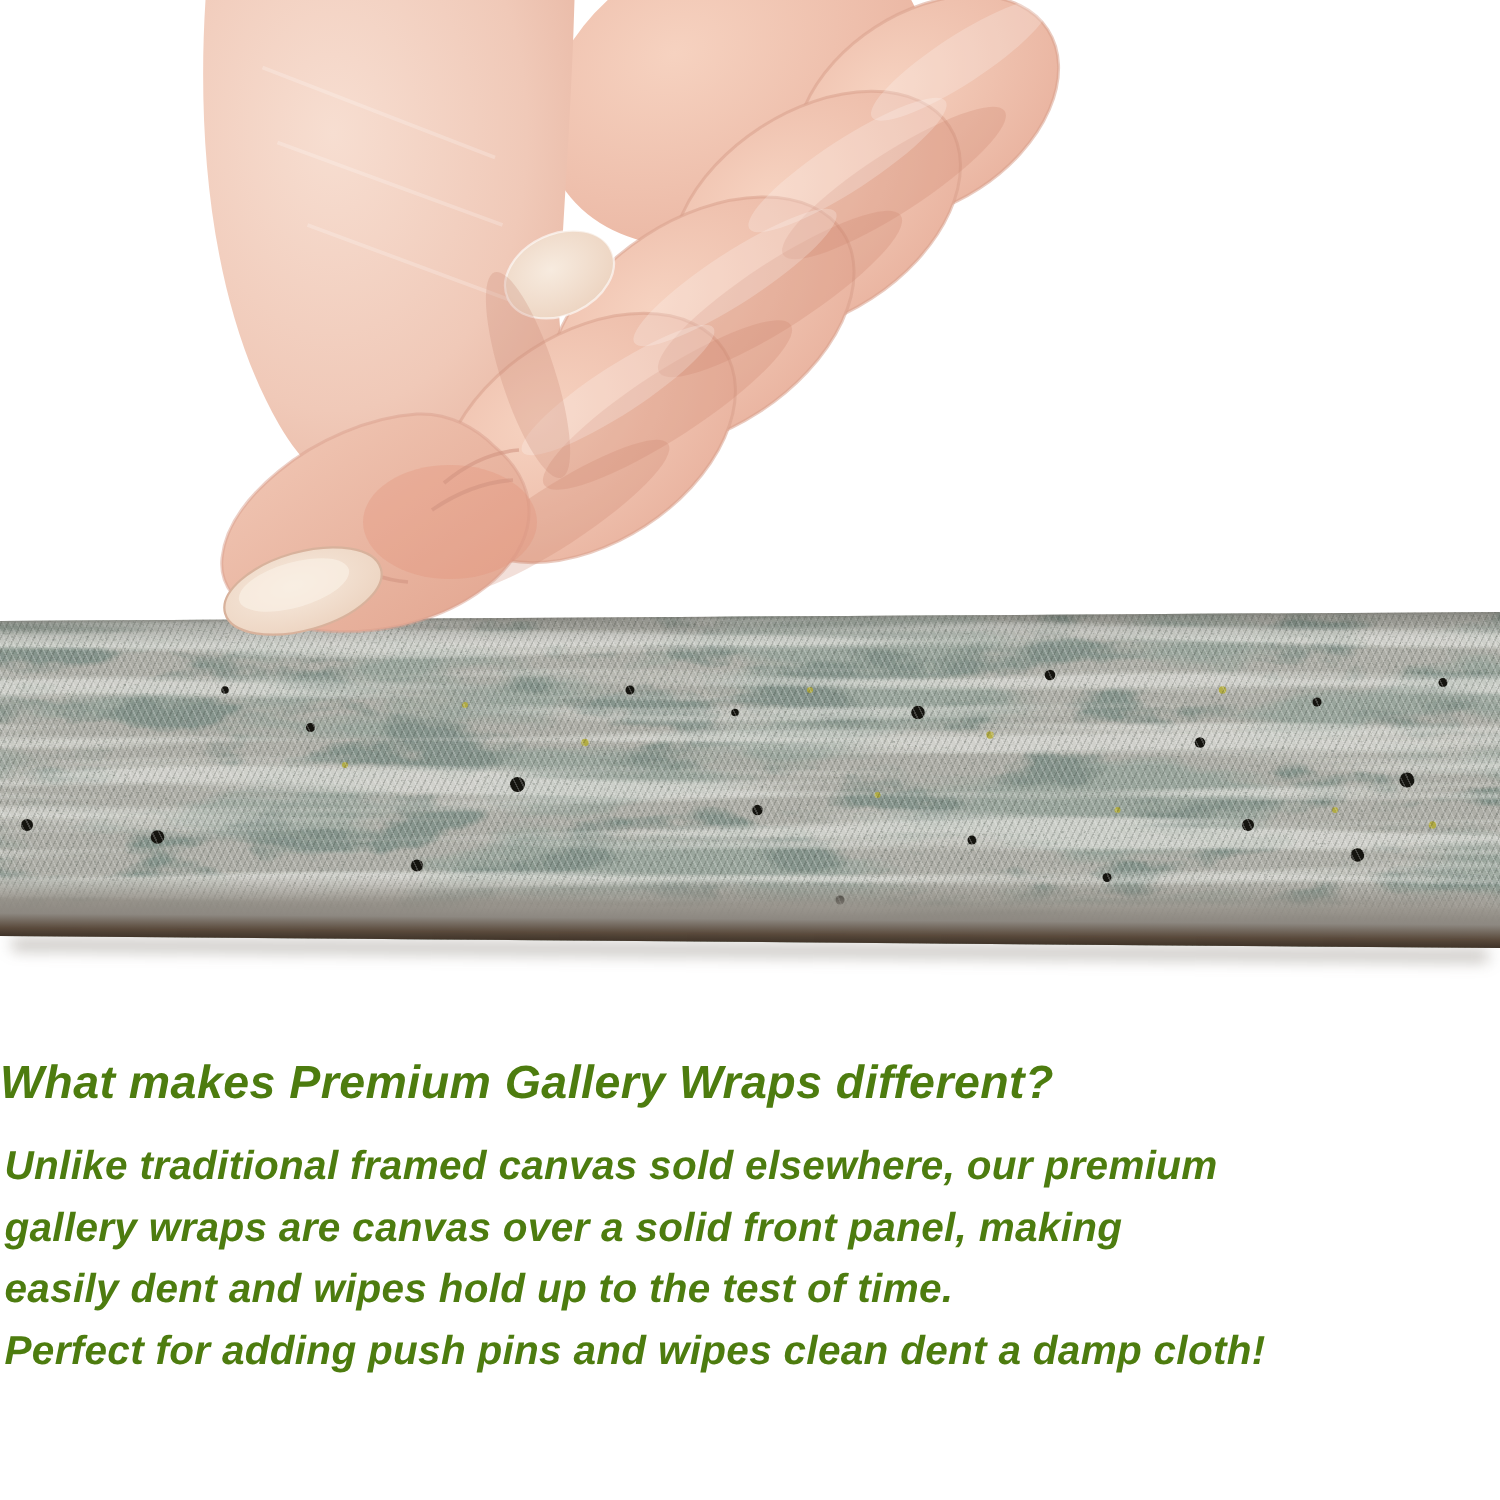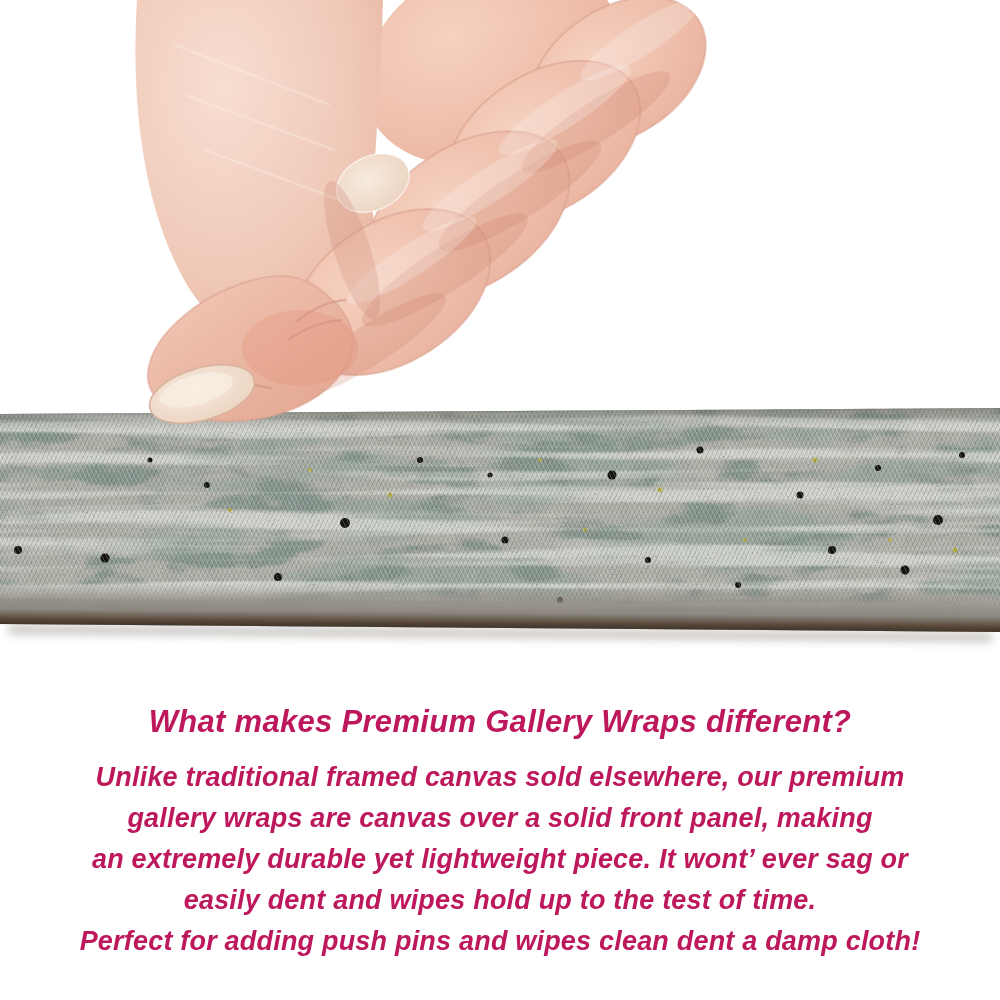--- a/index.html
+++ b/index.html
@@ -27,22 +27,22 @@
           #33281f 76%,
           #1f1710 88%,
           #150f0a 100%);}
   .strip-shadow{position:absolute;left:8px;top:630px;width:984px;height:7px;
                 background:rgba(85,74,62,.40);filter:blur(5px);transform:rotate(0.45deg);}
 
   
   svg.hand{position:absolute;left:0;top:0;width:1000px;height:1000px;display:block;}
 
   
-  .copy{position:absolute;left:0;top:700px;width:1000px;text-align:center;
-        color:#be185d;font-style:italic;}
+  .copy{position:absolute;left:0;top:700px;width:1000px;text-align:left;
+        color:#4d7c0f;font-style:italic;}
   .headline{margin:0 0 14px 0;font-size:31px;font-weight:700;line-height:44px;letter-spacing:.3px;}
   .bodyline{margin:3px;font-size:27px;font-weight:700;line-height:38px;letter-spacing:.2px;}
 </style>
 </head>
 <body>
 
 <div class="stage">
 
   <div class="strip">
     <svg class="tex" viewBox="0 0 1000 240" preserveAspectRatio="none" aria-hidden="true">
@@ -179,17 +179,16 @@
     </g>
 
     <ellipse cx="202" cy="394" rx="54" ry="26" transform="rotate(-16 202 394)" fill="url(#gNail)" stroke="#d8b29c" stroke-width="1.5"></ellipse>
     <ellipse cx="196" cy="390" rx="38" ry="15" transform="rotate(-16 196 390)" fill="#f9efe4" opacity="0.7"></ellipse>
   </svg>
 
   <div class="copy">
     <h1 class="headline">What makes Premium Gallery Wraps different?</h1>
     <p class="bodyline">Unlike traditional framed canvas sold elsewhere, our premium</p>
     <p class="bodyline">gallery wraps are canvas over a solid front panel, making</p>
-    <p class="bodyline">an extremely durable yet lightweight piece. It wont’ ever sag or</p>
     <p class="bodyline">easily dent and wipes hold up to the test of time.</p>
     <p class="bodyline">Perfect for adding push pins and wipes clean dent a damp cloth!</p>
   </div>
 </div>
 
 </body></html>

